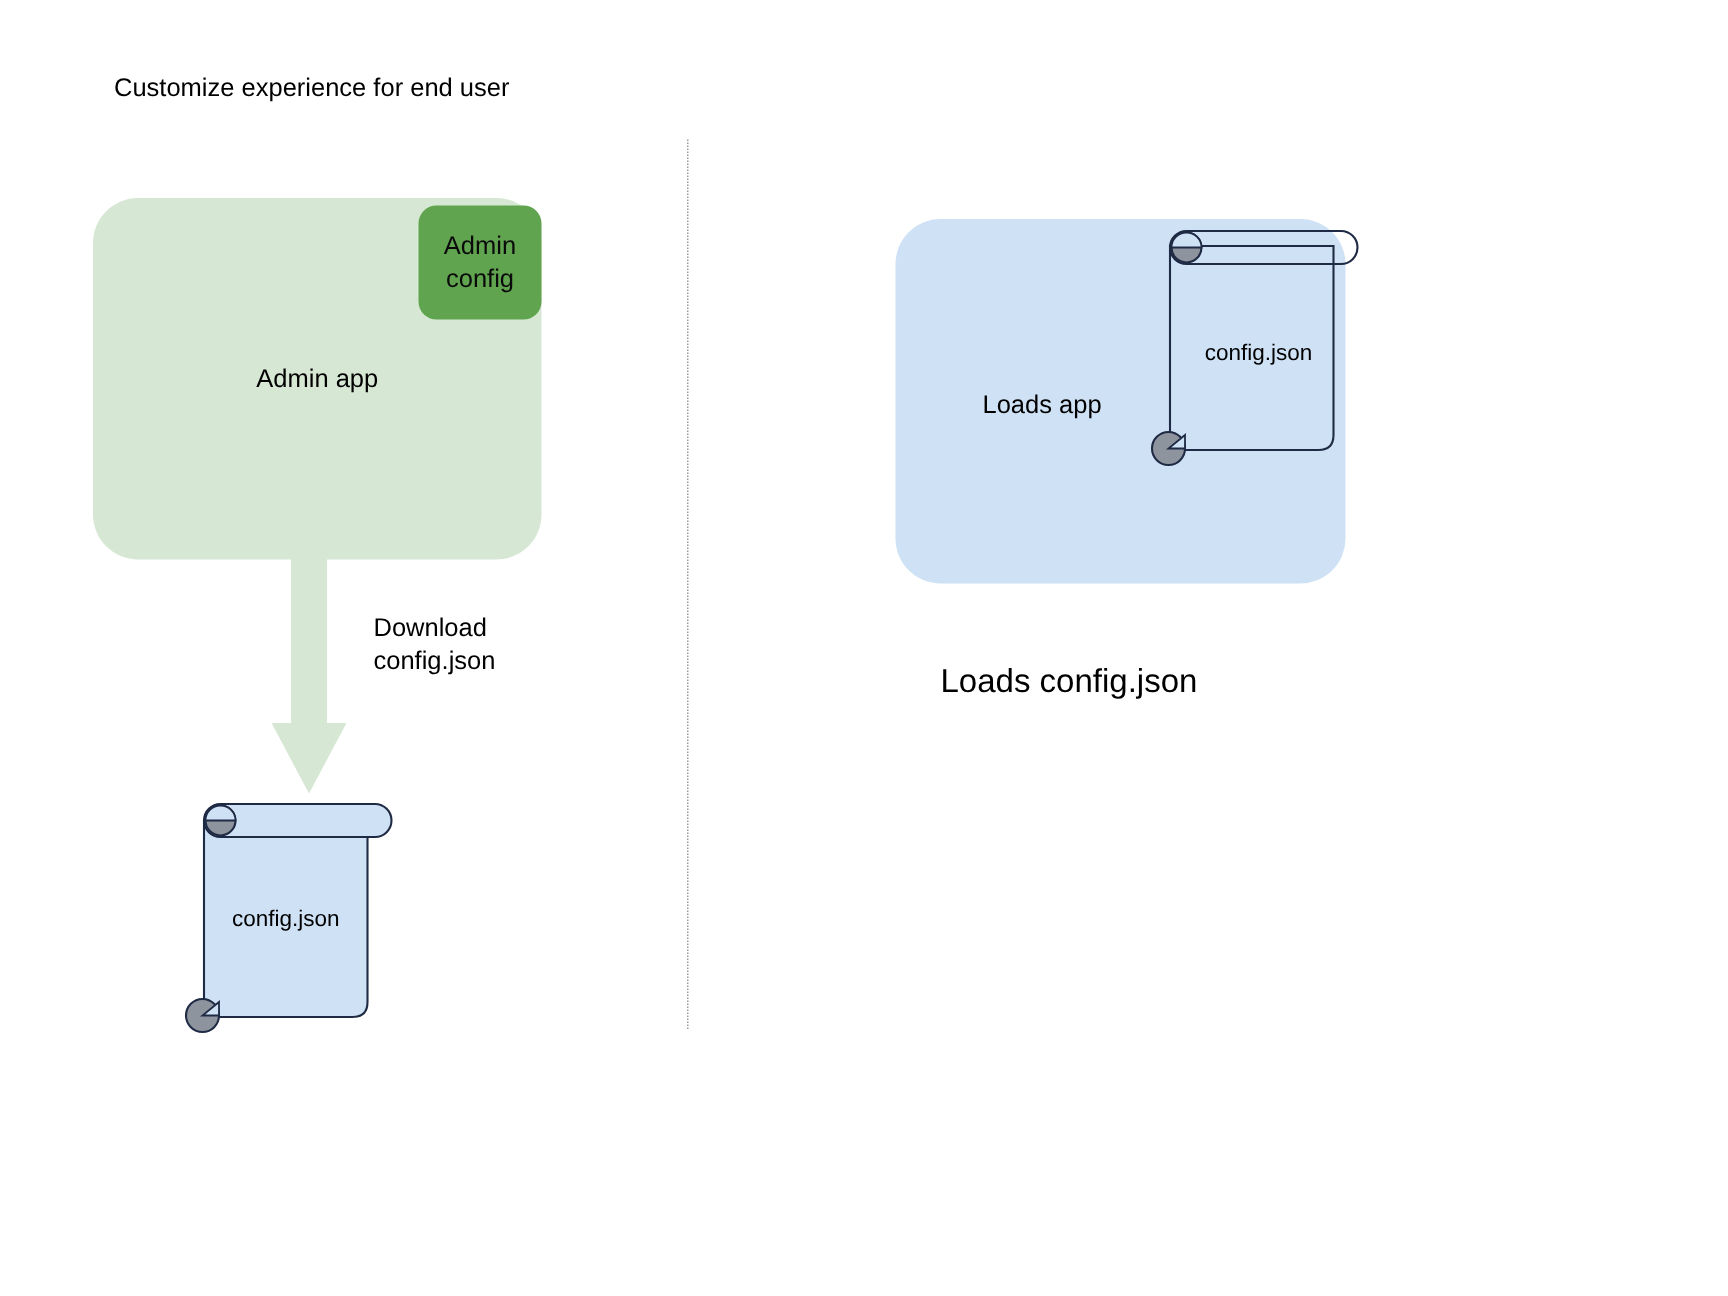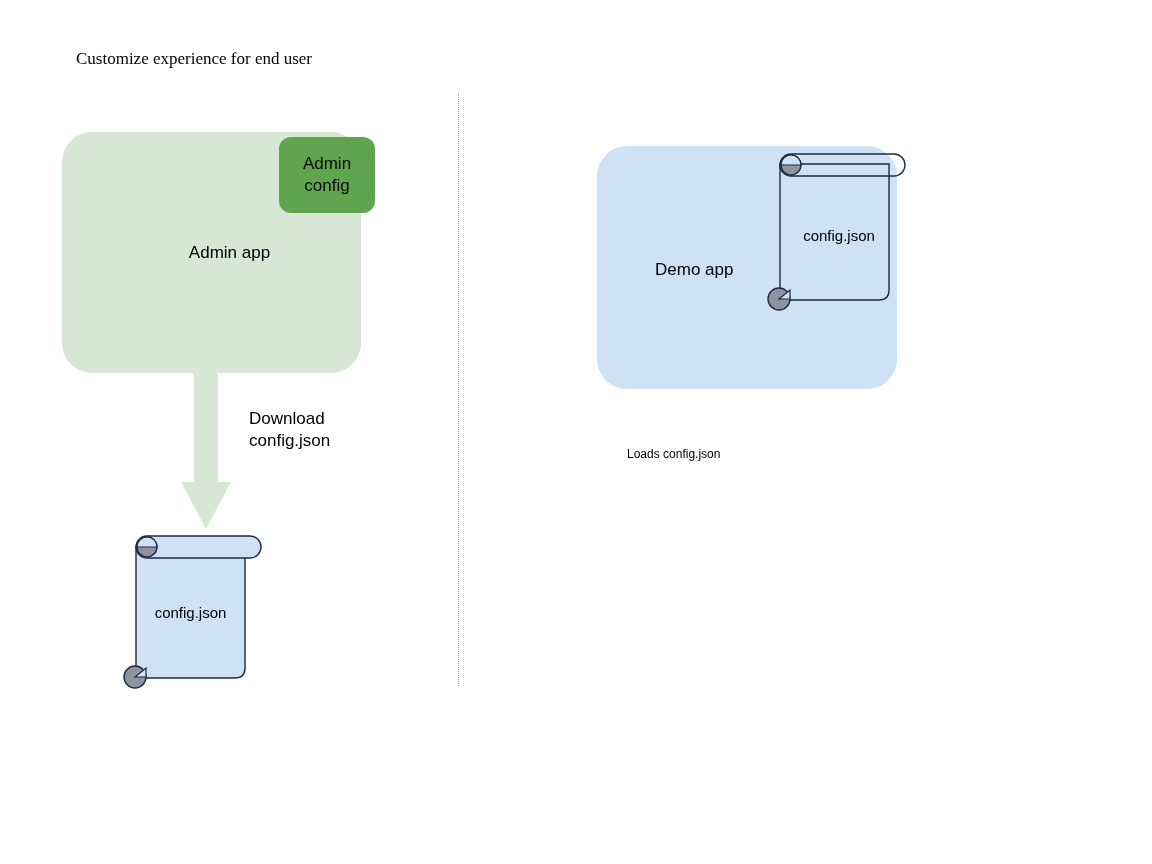--- a/index.html
+++ b/index.html
@@ -25,21 +25,20 @@
   
   .abs { position: absolute; }
 
   
   .heading {
     font-size: 17px;
     line-height: 22px;
     color: #000000;
     white-space: nowrap;
     text-align: left;
-    font-family: Liberation Serif, serif;
   }
 
   
   .app-box {
     border-radius: 30px;
     box-sizing: border-box;
   }
   .app-box.green { background: #d6e8d4; }
   .app-box.blue  { background: #cfe1f4; }
 
@@ -89,39 +88,39 @@
   }
 
   
   .divider {
     border-left: 1px dotted #9a9a9a;
     width: 0;
   }
 
   
   .caption {
-    font-size: 12px;
+    font-size: 22px;
     line-height: 22px;
     white-space: nowrap;
     color: #000000;
   }
 </style>
 </head>
 <body>
 
 <div class="canvas">
 
   <div class="abs heading" style="left:76px; top:48px;">Customize experience for end user</div>
 
   <div class="abs app-box green" style="left:62px; top:132px; width:299px; height:241px;">
   </div>
 
-  <div class="app-label" style="left:62px; top:132px; width:299px; height:241px; display:flex; align-items:center; justify-content:center;padding-left:18px;">Admin app</div>
+  <div class="app-label" style="left:62px; top:132px; width:299px; height:241px; display:flex; align-items:center; justify-content:center;">Admin app</div>
 
-  <div class="abs panel-chip" style="left:279px; top:137px; width:96px; height:76px;">
+  <div class="abs panel-chip" style="left:279px; top:137px; width:82px; height:76px;">
     <span style="display:block;">
       <span>Admin</span><br>
       <span>config</span>
     </span>
   </div>
 
   <div class="abs arrow-wrap" style="left:176px; top:370px; width:60px; height:162px;">
     <svg width="60" height="162" viewBox="0 0 60 162" xmlns="http://www.w3.org/2000/svg">
       <polygon points="18,0 42,0 42,112 55,112 30,159 5,112 18,112" fill="#d6e8d4"></polygon>
     </svg>
@@ -151,21 +150,21 @@
     </svg>
     <div class="scroll-label" style="left:0px; top:78px; width:145px;">config.json</div>
   </div>
 
   <div class="abs divider" style="left:458px; top:93px; height:593px;"></div>
 
 
   <div class="abs app-box blue" style="left:597px; top:146px; width:300px; height:243px;">
   </div>
 
-  <div class="app-label" style="left:655px; top:259px;">Demo app</div>
+  <div class="app-label" style="left:655px; top:259px;">Loads app</div>
 
   <div class="abs scroll-wrap" style="left:765px; top:150px; width:150px; height:170px;">
     <svg width="150" height="170" viewBox="0 0 150 170" xmlns="http://www.w3.org/2000/svg">
 
       <path d="M 15,14
                L 124,14
                L 124,140
                Q 124,150 114,150
                L 25,150
                Q 15,150 15,140

